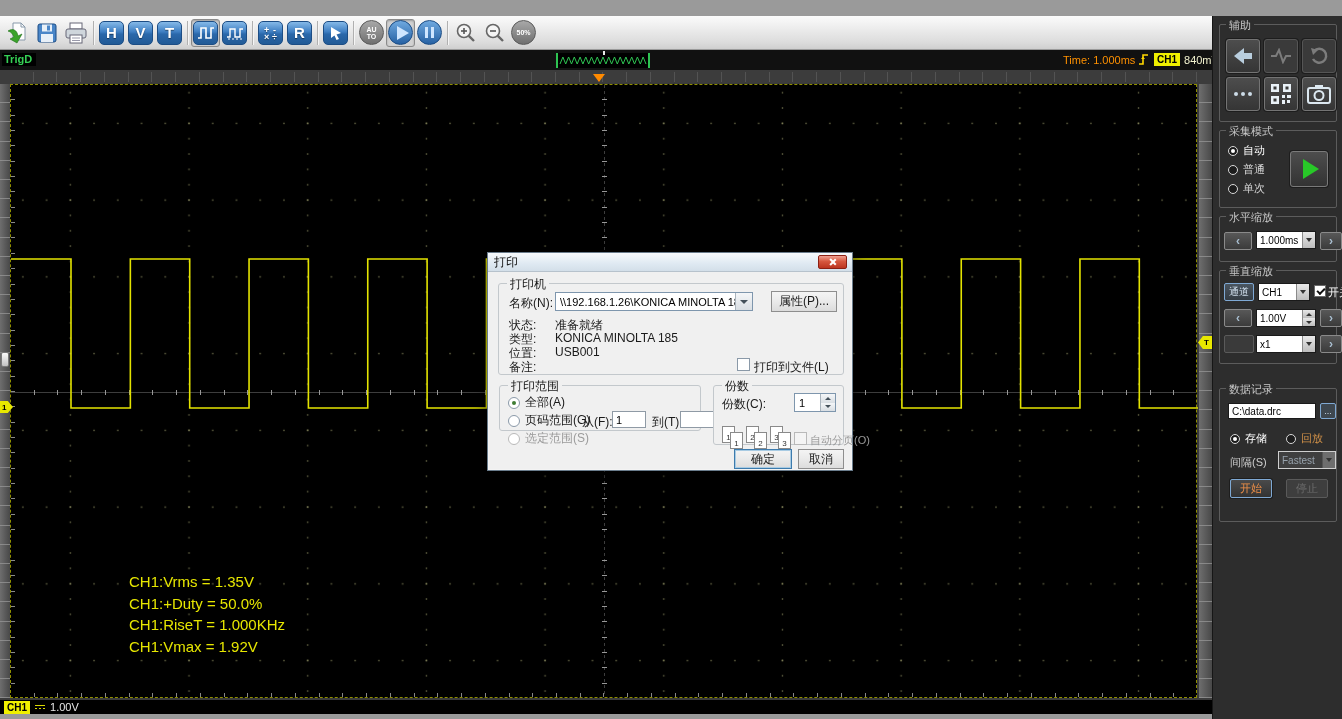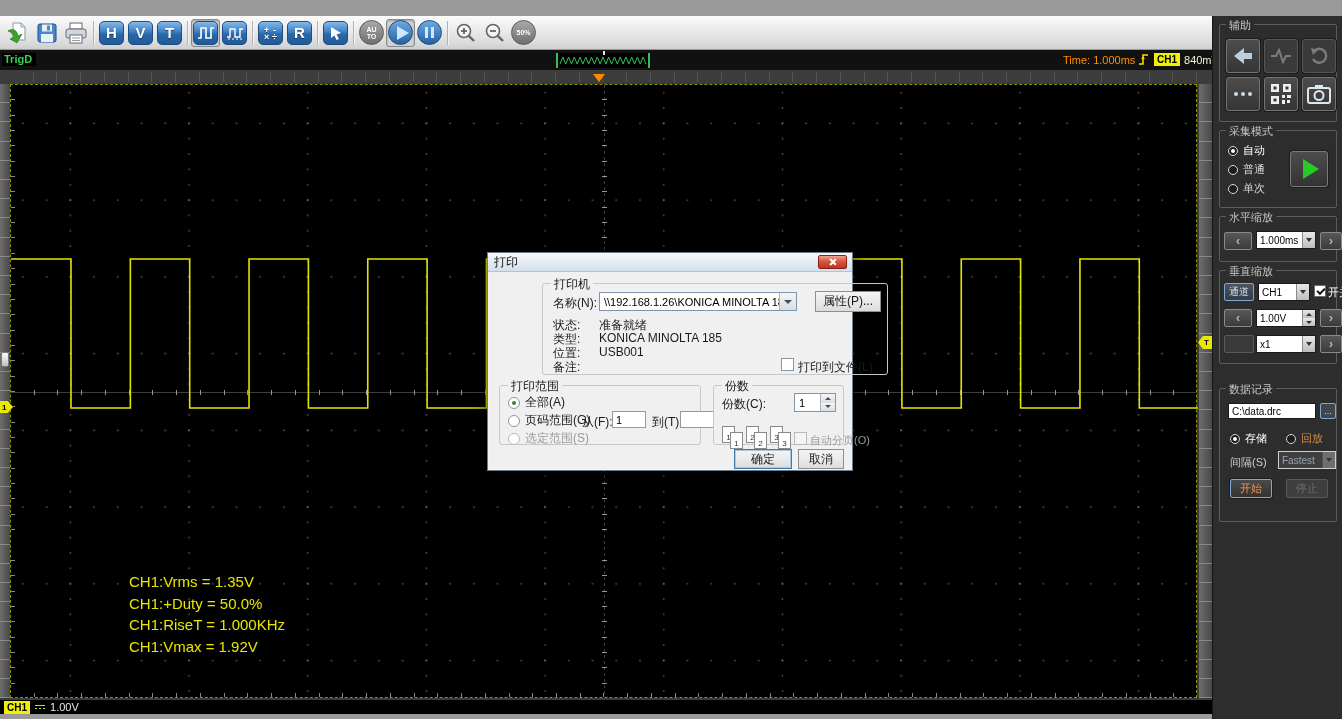--- a/index.html
+++ b/index.html
@@ -504,40 +504,40 @@
   </div>
 
   <div class="dialog">
     <div class="dlg-title">
       <span>打印</span>
       <span class="dlg-close">
           <i></i>
         </span>
     </div>
 
-    <div class="dgroup" style="left:10px; top:30px; width:346px; height:92px;margin-left:44px;">
+    <div class="dgroup" style="left:10px; top:30px; width:346px; height:92px;">
       <span class="dgtitle">打印机</span>
       <span class="dtext" style="left:10px; top:11px;">名称(N):</span>
       <span class="dcombo" style="left:56px; top:8px; width:198px;">
         <span class="cval">\\192.168.1.26\KONICA MINOLTA 185</span>
         <span class="carrow2"></span>
       </span>
       <span class="dbtn" style="left:272px; top:7px; width:66px; height:21px;">属性(P)...</span>
       <span class="dtext" style="left:10px; top:33px;">状态:</span>
       <span class="dtext" style="left:56px; top:33px;">准备就绪</span>
       <span class="dtext" style="left:10px; top:47px;">类型:</span>
       <span class="dtext" style="left:56px; top:47px;">KONICA MINOLTA 185</span>
       <span class="dtext" style="left:10px; top:61px;">位置:</span>
       <span class="dtext" style="left:56px; top:61px;">USB001</span>
       <span class="dtext" style="left:10px; top:75px;">备注:</span>
       <span class="dchk" style="position:absolute; left:238px; top:74px;"></span>
       <span class="dtext" style="left:255px; top:75px;">打印到文件(L)</span>
     </div>
 
-    <div class="dgroup" style="left:11px; top:132px; width:202px; height:60px;">
+    <div class="dgroup" style="left:11px; top:132px; width:202px; height:46px;">
       <span class="dgtitle">打印范围</span>
       <span class="dradio sel" style="left:8px; top:8px;">
         <span class="drdot"></span>
         <span>全部(A)</span>
       </span>
       <span class="dradio" style="left:8px; top:26px;">
         <span class="drdot"></span>
         <span>页码范围(G)</span>
       </span>
       <span class="dtext" style="left:82px; top:28px;">从(F):</span>

